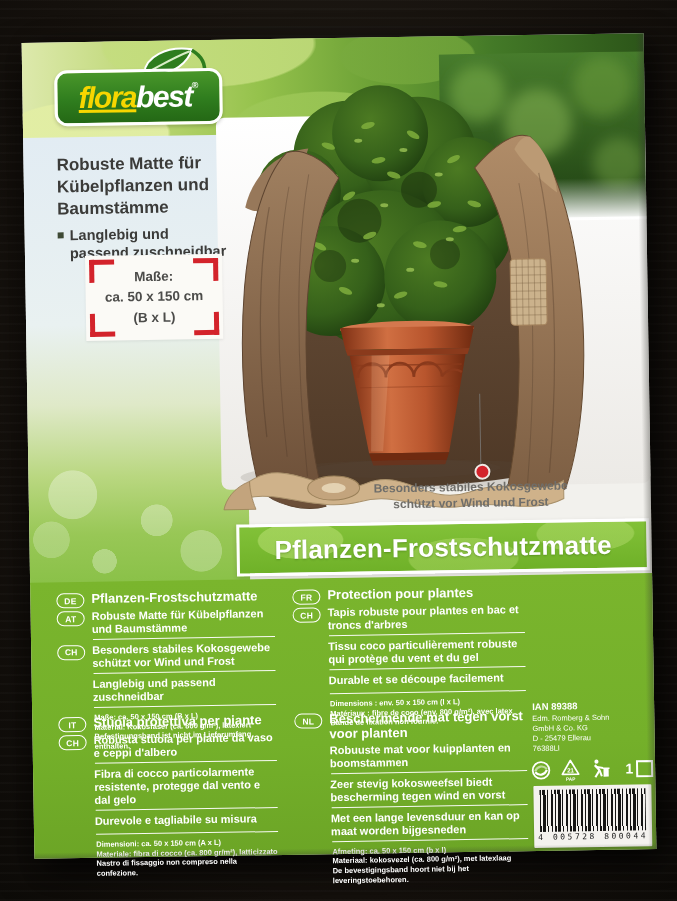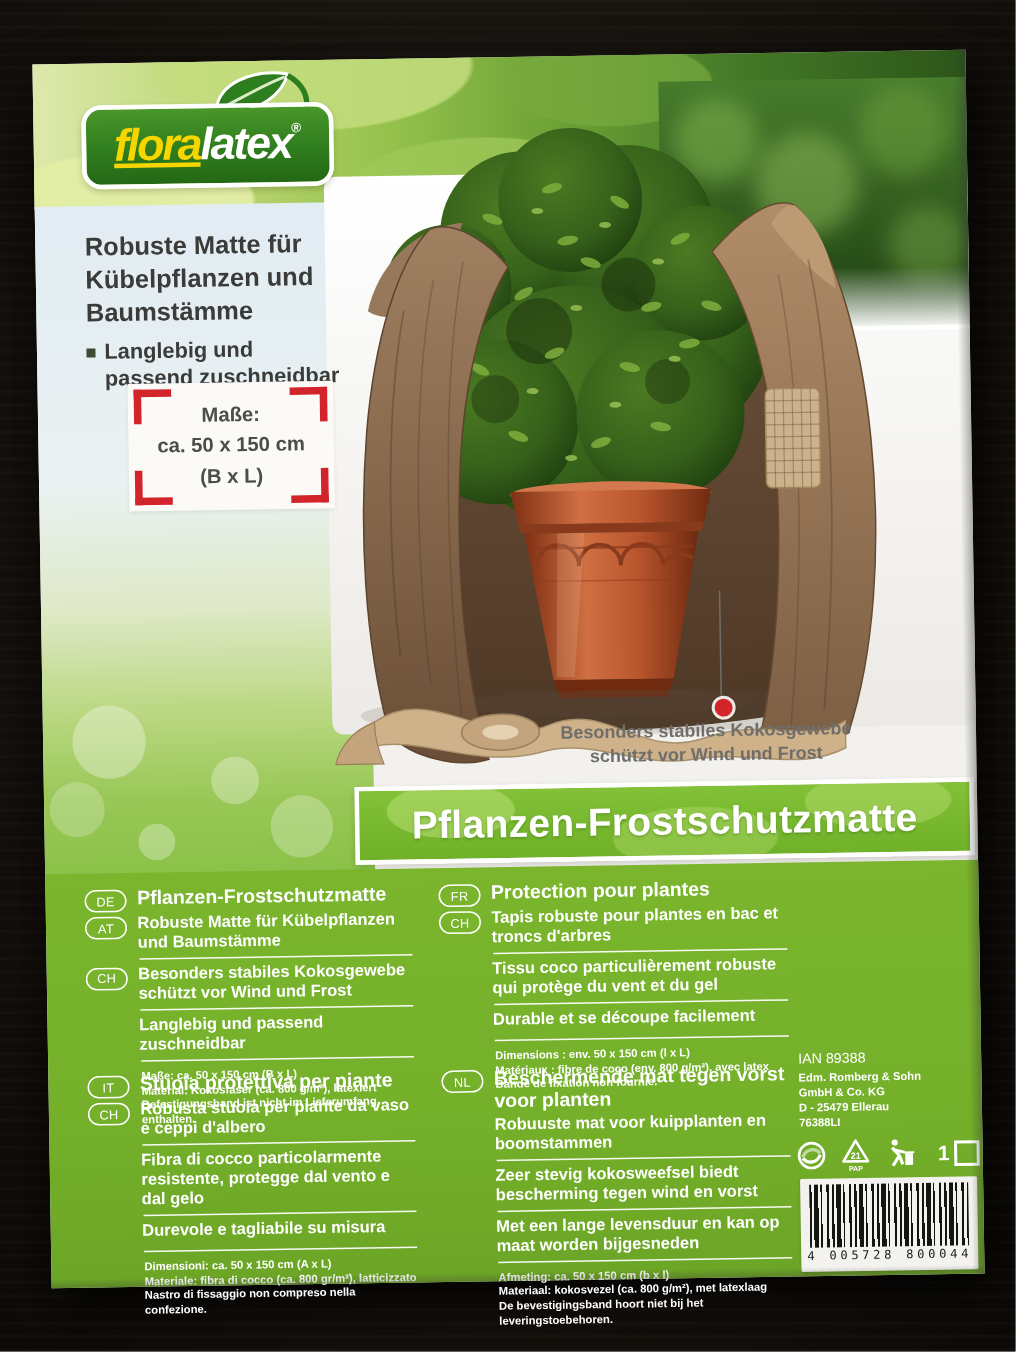--- a/index.html
+++ b/index.html
@@ -72,31 +72,31 @@
       radial-gradient(ellipse 80px 30px at 85% 25%, rgba(190,226,120,.4) 0 60%, transparent 62%),
       linear-gradient(180deg,#82c138 0%,#6fb128 100%);
     display:flex;align-items:center;justify-content:center;box-shadow:0 2px 5px rgba(0,0,0,.15);}
   .banner-title{font-size:26px;font-weight:bold;color:#fff;letter-spacing:.2px;text-shadow:0 1px 2px rgba(40,80,10,.35);white-space:nowrap;}
 
   
   .bottom-panel{position:absolute;left:0;top:540px;width:622px;height:276px;background:linear-gradient(180deg,#7ab52d 0%,#74b02a 60%,#6ca526 100%);}
   .lang-block{position:absolute;color:#fff;}
   .brow{display:flex;gap:7px;margin-bottom:2px;align-items:flex-start;}
   .badge{flex:0 0 auto;width:26px;height:13px;border:1.5px solid #fff;border-radius:8px;display:flex;align-items:center;justify-content:center;
-    font-size:8.5px;font-weight:normal;color:#fff;letter-spacing:.2px;margin-top:1px;}
+    font-size:8.5px;font-weight:bold;color:#fff;letter-spacing:.2px;margin-top:1px;}
   .badge.hidden{visibility:hidden;}
   .btitle{font-size:13px;font-weight:bold;line-height:1.15;}
   .btext{font-size:11px;font-weight:bold;line-height:1.18;}
   .sep{height:1px;background:rgba(255,255,255,.95);margin:3px 0 4px 36px;}
   .small{margin-left:36px;margin-top:5px;font-size:7.5px;font-weight:600;line-height:1.3;}
 
   
   .info-col{position:absolute;left:498px;top:0;width:122px;height:276px;color:#fff;}
-  .ian{position:absolute;left:2px;top:126px;font-size:9.5px;font-weight:normal;}
-  .maker{position:absolute;left:2px;top:139px;font-size:7.5px;font-weight:700;line-height:1.32;}
+  .ian{position:absolute;left:2px;top:126px;font-size:9.5px;font-weight:bold;}
+  .maker{position:absolute;left:2px;top:139px;font-size:7.5px;font-weight:400;line-height:1.32;}
   .icons-row{position:absolute;left:0px;top:181px;width:122px;height:28px;display:flex;align-items:center;gap:9px;}
   .pkg-count{display:flex;align-items:center;gap:3px;margin-left:6px;}
   .pkg-count .num{font-size:14px;font-weight:bold;color:#fff;line-height:1;}
   .pkg-count .sq{width:13px;height:13px;border:2px solid #fff;}
   .barcode{position:absolute;left:2px;top:211px;width:118px;height:62px;background:#f4f2ee;border-radius:1px;
     display:flex;flex-direction:column;align-items:center;padding-top:4px;box-sizing:border-box;box-shadow:0 1px 2px rgba(0,0,0,.2);}
   .bars{width:106px;height:42px;
     background:repeating-linear-gradient(90deg,#141413 0 1.5px,transparent 1.5px 3px,#141413 3px 6px,transparent 6px 7.5px,#141413 7.5px 8.5px,transparent 8.5px 11.5px,#141413 11.5px 13px,transparent 13px 15px);}
   .bdigits{margin-top:1px;font-family:"DejaVu Sans Mono", monospace;font-size:8px;color:#1a1a1a;letter-spacing:2.5px;white-space:nowrap;}
 </style>
@@ -270,21 +270,21 @@
       <div>schützt vor Wind und Frost</div>
     </div>
 
     <div class="logo-wrap">
       <svg class="logo-leaf" width="80" height="34" viewBox="0 0 80 34">
         <path d="M 6,30 C 8,14 28,3 54,7 C 50,21 35,31 17,32 C 12,32 8,31 6,30 Z" fill="#2e7d1e" stroke="#ffffff" stroke-width="2"></path>
         <path d="M 10,29 C 24,22 38,14 52,9" stroke="#d9eec7" stroke-width="2" fill="none"></path>
         <path d="M 54,8 C 64,14 68,22 66,32" stroke="#2e7d1e" stroke-width="3.5" fill="none"></path>
       </svg>
       <div class="logo-box">
-        <div class="logo-text"><span class="flora">flora</span><span class="best">latex</span><span class="reg">®</span></div>
+        <div class="logo-text"><span class="flora">flora</span><span class="best">best</span><span class="reg">®</span></div>
       </div>
     </div>
 
     <div class="headline">Robuste Matte für Kübelpflanzen und Baumstämme</div>
     <div class="bullet-item">
       <span class="bullet-square"></span>
       <span>Langlebig und passend zuschneidbar</span>
     </div>
 
     <div class="size-box">

